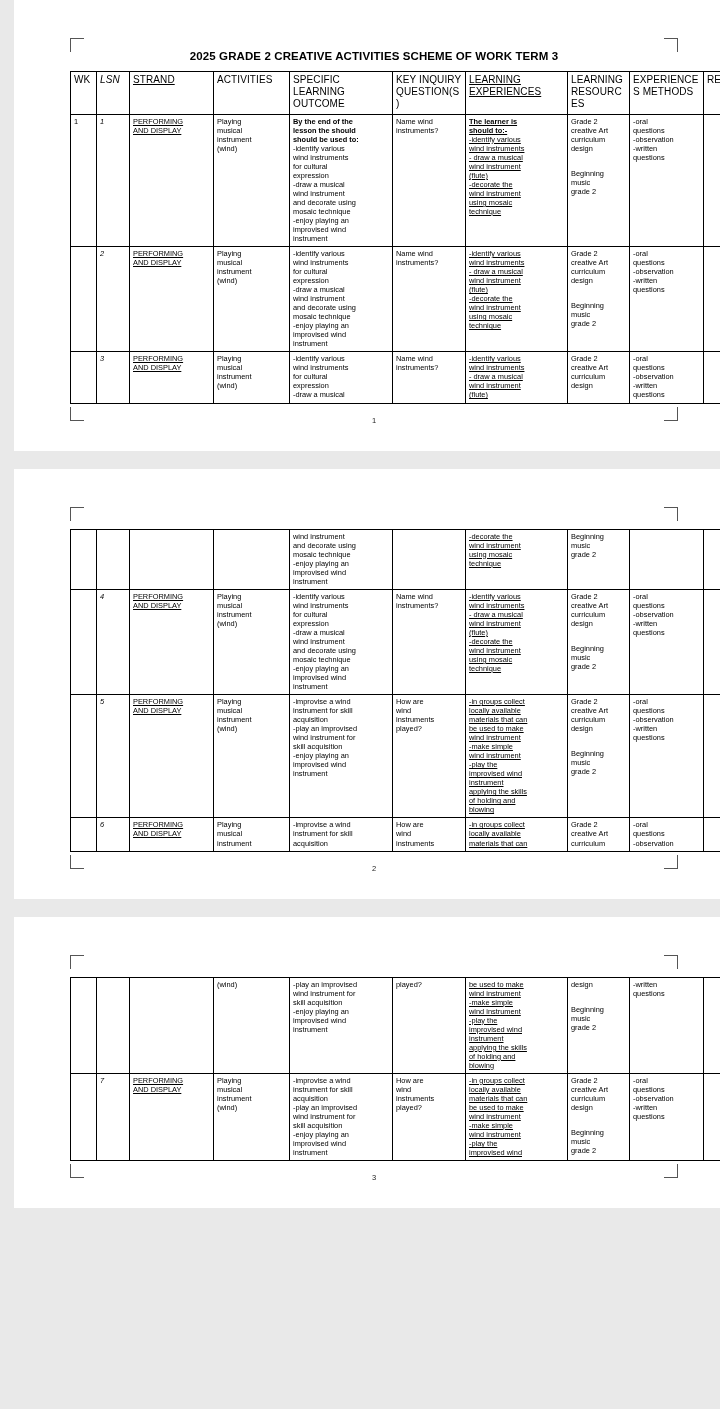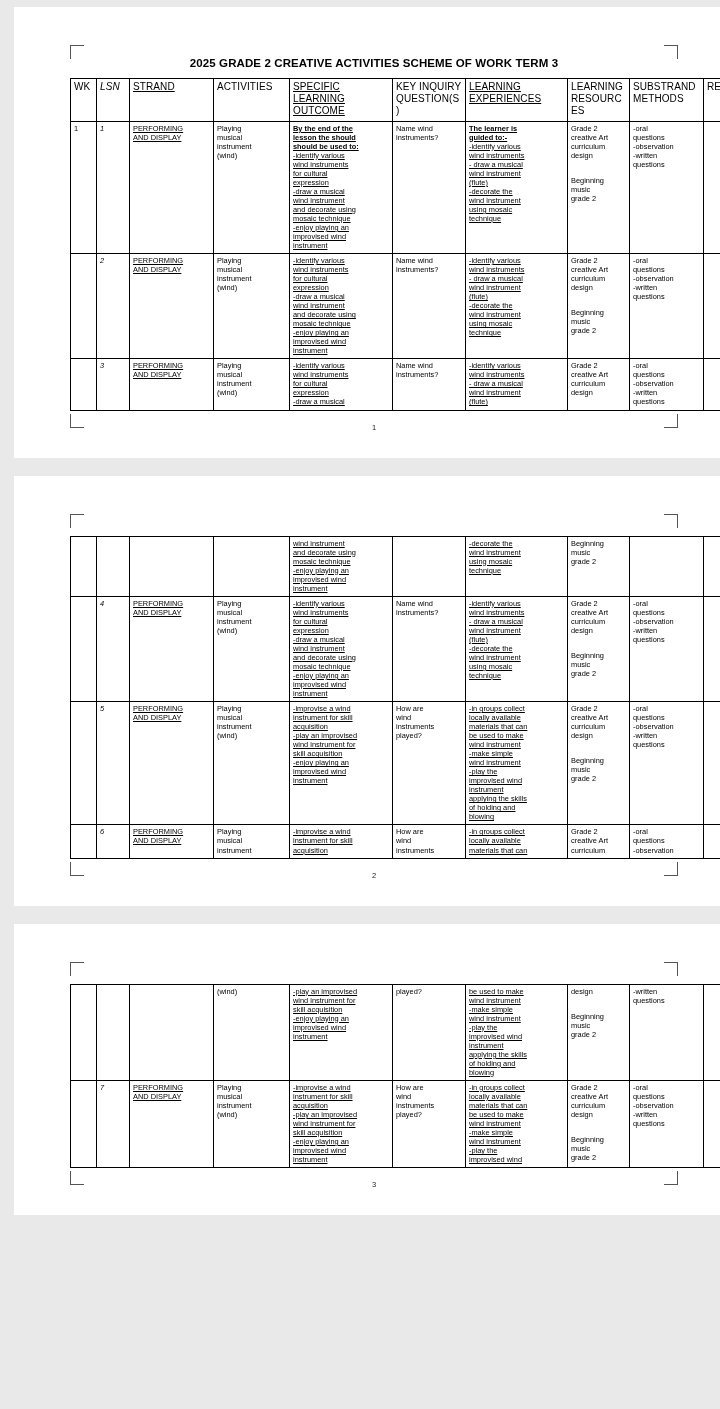--- a/index.html
+++ b/index.html
@@ -4,21 +4,21 @@
 <style>
   * { box-sizing: border-box; }
   html, body {
     margin: 0;
     padding: 0;
     background: #e9e9e9;
     font-family: "Liberation Sans", sans-serif;
   }
   .doc {
     width: 692px;
-    margin: 7px auto;
+    margin: 0 auto;
   }
   .page {
     width: 720px;
     background: #ffffff;
     position: relative;
     padding: 0;
     margin: 0 0 18px 0;
   }
   .page-inner {
     position: relative;
@@ -62,21 +62,21 @@
     overflow-wrap: break-word;
   }
   table.sow th {
     font-size: 10px;
     letter-spacing: 0.1px;
   }
   .c-wk    { width: 26px; }
   .c-lsn   { width: 33px; font-style: italic; }
   .c-strand{ width: 84px; text-decoration: underline; }
   .c-sub   { width: 76px; }
-  .c-slo   { width: 103px; text-decoration: underline; }
+  .c-slo   { width: 103px; }
   .c-kiq   { width: 73px; }
   .c-le    { width: 102px; text-decoration: underline; }
   .c-lr    { width: 62px; }
   .c-am    { width: 74px; }
   .c-refl  { width: 67px; }
 
   .cell-line { display: block; }
   .cell-line.bold { font-weight: bold; }
   .cell-line.gap { margin-top: 7px; }
 
@@ -103,21 +103,21 @@
             <thead>
               <tr>
                 <th class="c-wk">WK</th>
                 <th class="c-lsn">LSN</th>
                 <th class="c-strand">STRAND</th>
                 <th class="c-sub">ACTIVITIES</th>
                 <th class="c-slo">SPECIFIC LEARNING OUTCOME</th>
                 <th class="c-kiq">KEY INQUIRY QUESTION(S)</th>
                 <th class="c-le">LEARNING EXPERIENCES</th>
                 <th class="c-lr">LEARNING RESOURCES</th>
-                <th class="c-am">SUBSTRAND METHODS</th>
+                <th class="c-am">EXPERIENCES METHODS</th>
                 <th class="c-refl">REFL</th>
               </tr>
             </thead>
             <tbody>
               <tr>
                 <td class="c-wk">1</td>
                 <td class="c-lsn">1</td>
                 <td class="c-strand">
                   <span class="cell-line">PERFORMING</span>
                   <span class="cell-line">AND DISPLAY</span>
@@ -143,21 +143,21 @@
                   <span class="cell-line">-enjoy playing an</span>
                   <span class="cell-line">improvised wind</span>
                   <span class="cell-line">instrument</span>
                 </td>
                 <td class="c-kiq">
                   <span class="cell-line">Name wind</span>
                   <span class="cell-line">instruments?</span>
                 </td>
                 <td class="c-le">
                   <span class="cell-line bold">The learner is</span>
-                  <span class="cell-line bold">guided to:-</span>
+                  <span class="cell-line bold">should to:-</span>
                   <span class="cell-line">-identify various</span>
                   <span class="cell-line">wind instruments</span>
                   <span class="cell-line">- draw a musical</span>
                   <span class="cell-line">wind instrument</span>
                   <span class="cell-line">(flute)</span>
                   <span class="cell-line">-decorate the</span>
                   <span class="cell-line">wind instrument</span>
                   <span class="cell-line">using mosaic</span>
                   <span class="cell-line">technique</span>
                 </td>

